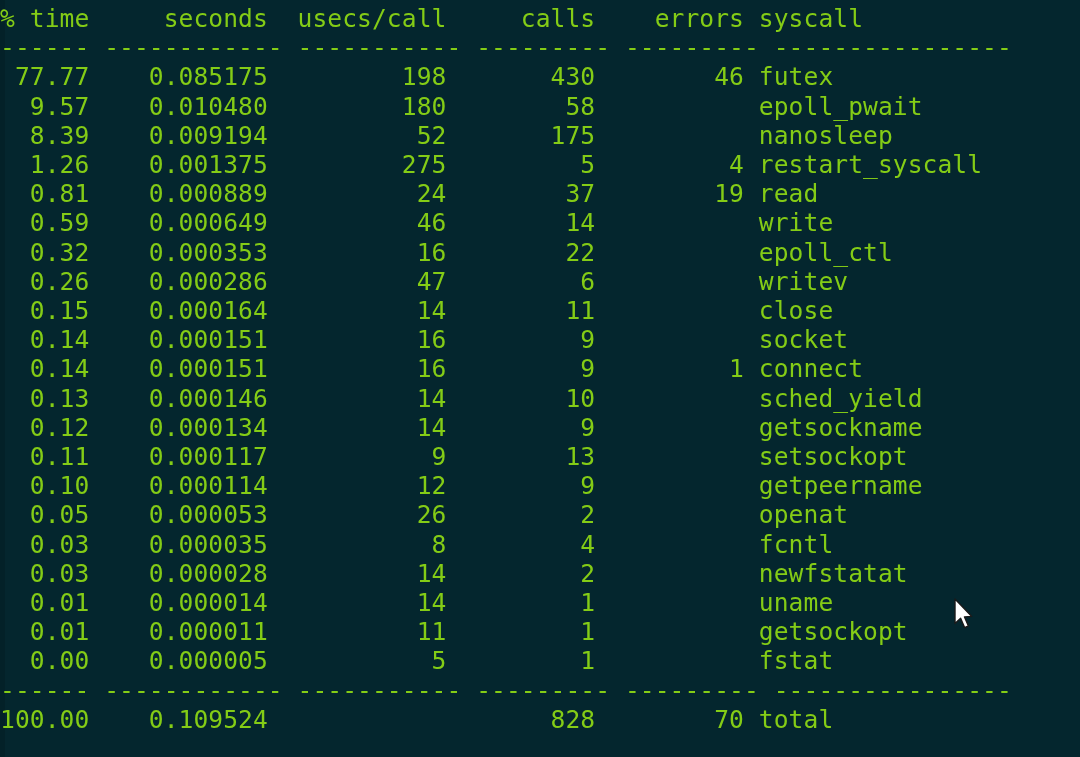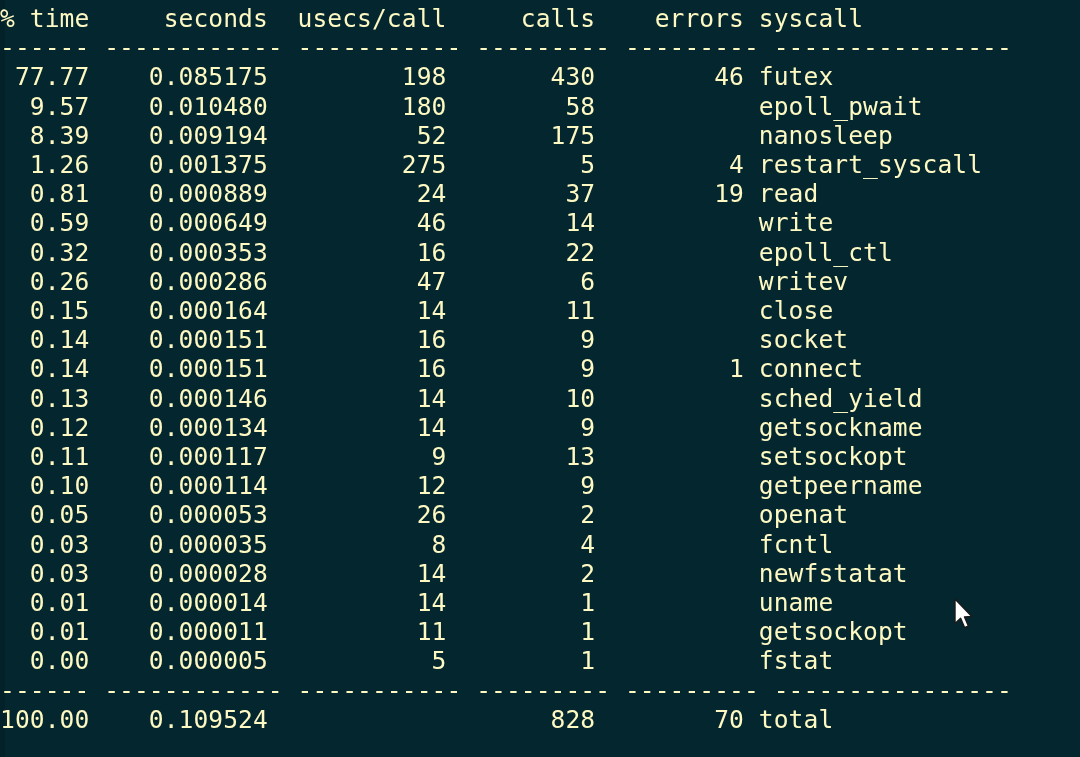--- a/index.html
+++ b/index.html
@@ -40,21 +40,21 @@
     top: 0;
     width: 1080px;
     height: 757px;
     padding: 4px 0 0 0;
     box-sizing: border-box;
   }
 
   pre.term-text {
     margin: 0;
     padding: 0;
-    color: #fef9c3;
+    color: #84cc16;
     font-family: "DejaVu Sans Mono", "Liberation Mono", monospace;
     font-size: 24.6px;
     line-height: 29.2px;
     letter-spacing: 0px;
     white-space: pre;
     -webkit-font-smoothing: antialiased;
   }
 
   
   #mouse-cursor {

